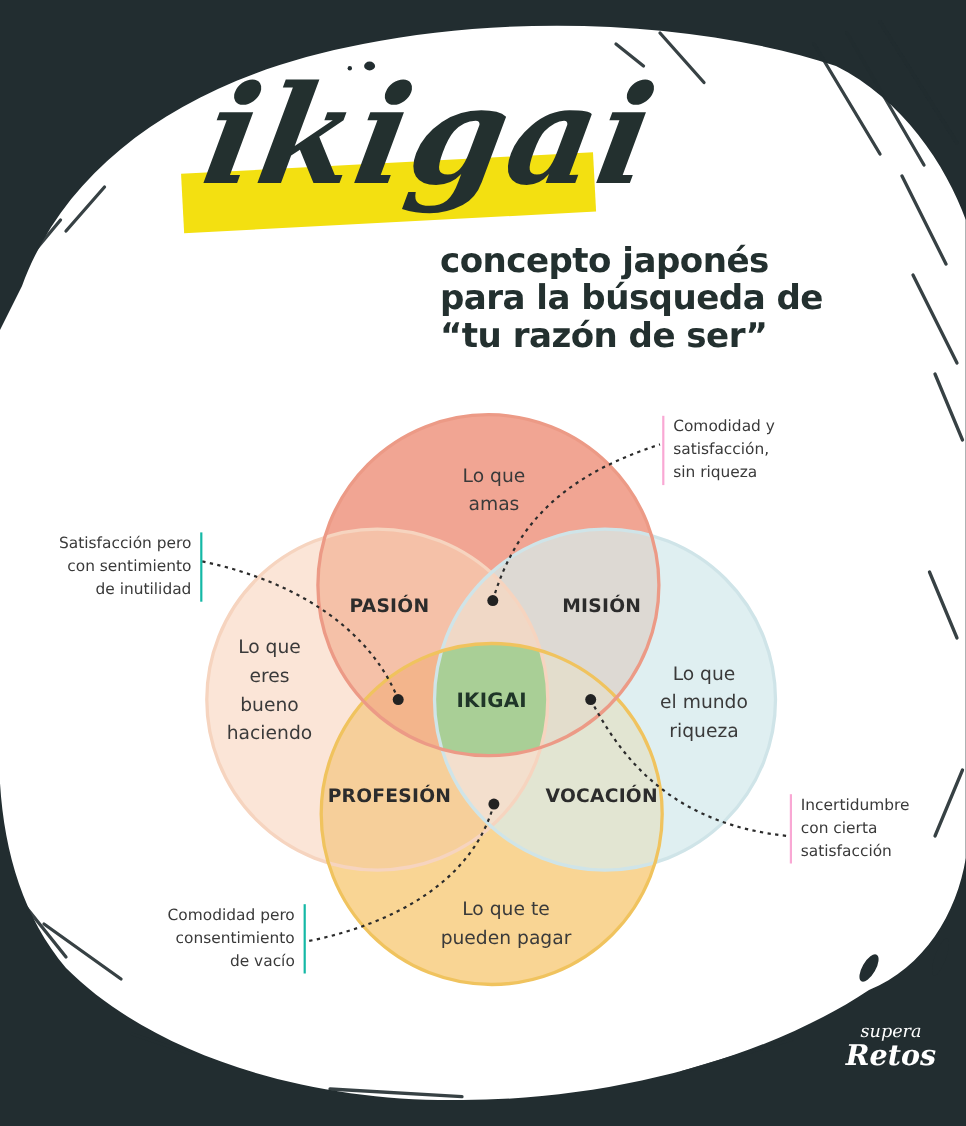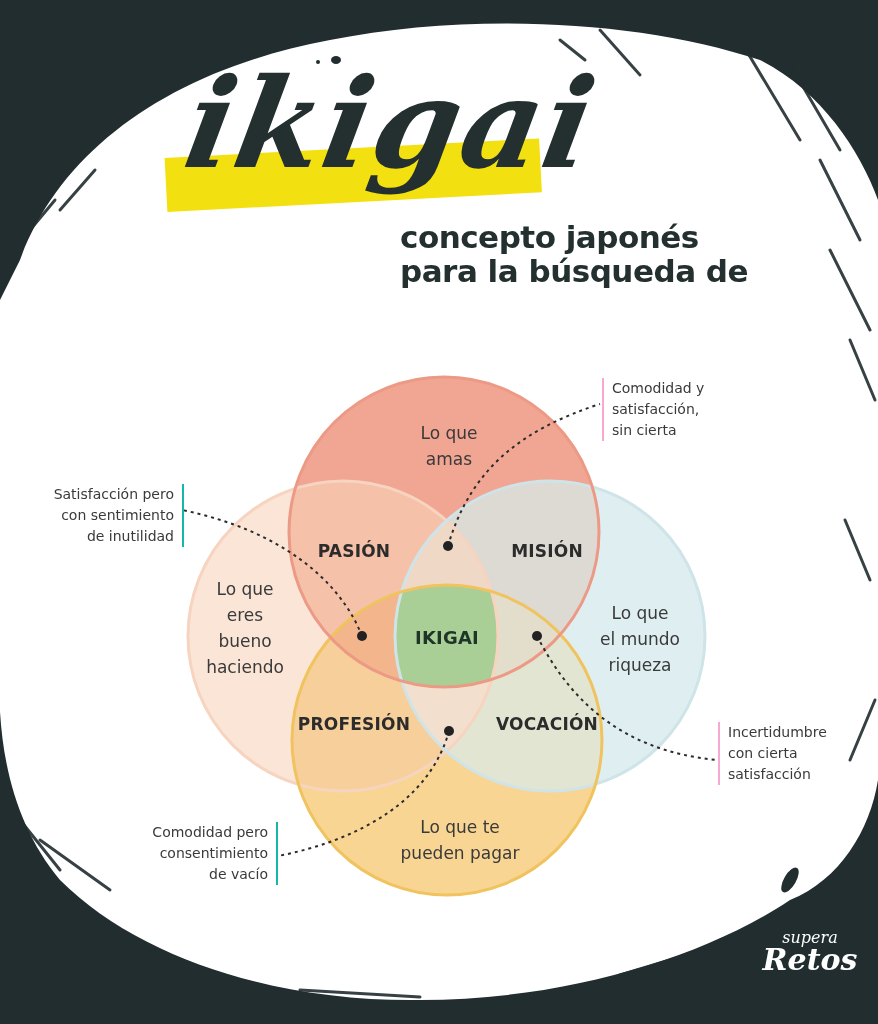--- a/index.html
+++ b/index.html
@@ -15,21 +15,21 @@
   .label { position: absolute; text-align: center; color: #3a3a3a; font-family: "DejaVu Sans", sans-serif; font-size: 17px; line-height: 26px; transform: translate(-50%, -50%); white-space: nowrap; }
   .label div { white-space: nowrap; }
   .intersect { position: absolute; font-family: "DejaVu Sans", sans-serif; font-weight: bold; font-size: 17px; color: #2c2c2c; transform: translate(-50%, -50%); white-space: nowrap; letter-spacing: 0.2px; }
   .ikigai-core { font-size: 18px; color: #1f3528; }
   .annotation { position: absolute; font-family: "DejaVu Sans", sans-serif; font-size: 14px; line-height: 21px; color: #3a3a3a; }
   .annotation div { white-space: nowrap; }
   .ann-right { border-left: 2px solid #f9a8d4; padding-left: 8px; }
   .ann-left { border-right: 2px solid #14b8a6; padding-right: 8px; text-align: right; }
   .logo { position: absolute; left: 760px; top: 930px; width: 100px; height: 60px; color: #ffffff; text-align: center; }
   .logo .l1 { font-family: "DejaVu Serif", serif; font-style: italic; font-size: 16px; line-height: 16px; }
-  .logo .l2 { font-family: "DejaVu Serif", serif; font-style: italic; font-weight: bold; font-size: 30px; line-height: 28px; }
+  .logo .l2 { font-family: "DejaVu Serif", serif; font-style: italic; font-weight: bold; font-size: 26px; line-height: 28px; }
 </style>
 </head>
 <body>
 
 <div class="canvas">
 
   <svg class="brush" width="878" height="1024" viewBox="0 0 878 1024">
     <path d="M 20 260 C 60 150, 170 70, 330 40 C 470 12, 640 20, 760 60 C 820 90, 860 150, 878 200 L 878 780 C 870 830, 840 880, 790 900 C 700 960, 560 1000, 420 1000 C 280 1002, 140 960, 60 880 C 10 820, -5 740, 0 650 L 0 300 Z" fill="#ffffff"></path>
 
     <g stroke="#222d30" stroke-width="3" stroke-linecap="round" opacity="0.9">
@@ -58,20 +58,21 @@
       <ellipse cx="855" cy="870" rx="5" ry="18" transform="rotate(20 855 870)"></ellipse>
     </g>
   </svg>
 
   <div class="title-wrap">
     <div class="highlight"></div>
     <div class="script-title">ikigai</div>
     <div class="subtitle">
       <div>concepto japonés</div>
       <div>para la búsqueda de</div>
+      <div>“tu razón de ser”</div>
     </div>
   </div>
 
   <svg class="venn" width="878" height="1024" viewBox="0 0 878 1024">
     <defs>
       <clipPath id="clipTop">
           <circle cx="444" cy="532" r="155"></circle>
         </clipPath>
       <clipPath id="clipLeft">
           <circle cx="343" cy="636" r="155"></circle>
@@ -154,21 +155,21 @@
 
   <div class="intersect" style="left:354px; top:551px;">PASIÓN</div>
   <div class="intersect" style="left:547px; top:551px;">MISIÓN</div>
   <div class="intersect" style="left:354px; top:724px;">PROFESIÓN</div>
   <div class="intersect" style="left:547px; top:724px;">VOCACIÓN</div>
   <div class="intersect ikigai-core" style="left:447px; top:637px;">IKIGAI</div>
 
   <div class="annotation ann-right" style="left:602px; top:378px;">
     <div>Comodidad y</div>
     <div>satisfacción,</div>
-    <div>sin cierta</div>
+    <div>sin riqueza</div>
   </div>
   <div class="annotation ann-left" style="right:694px; top:484px;">
     <div>Satisfacción pero</div>
     <div>con sentimiento</div>
     <div>de inutilidad</div>
   </div>
   <div class="annotation ann-right" style="left:718px; top:722px;">
     <div>Incertidumbre</div>
     <div>con cierta</div>
     <div>satisfacción</div>

